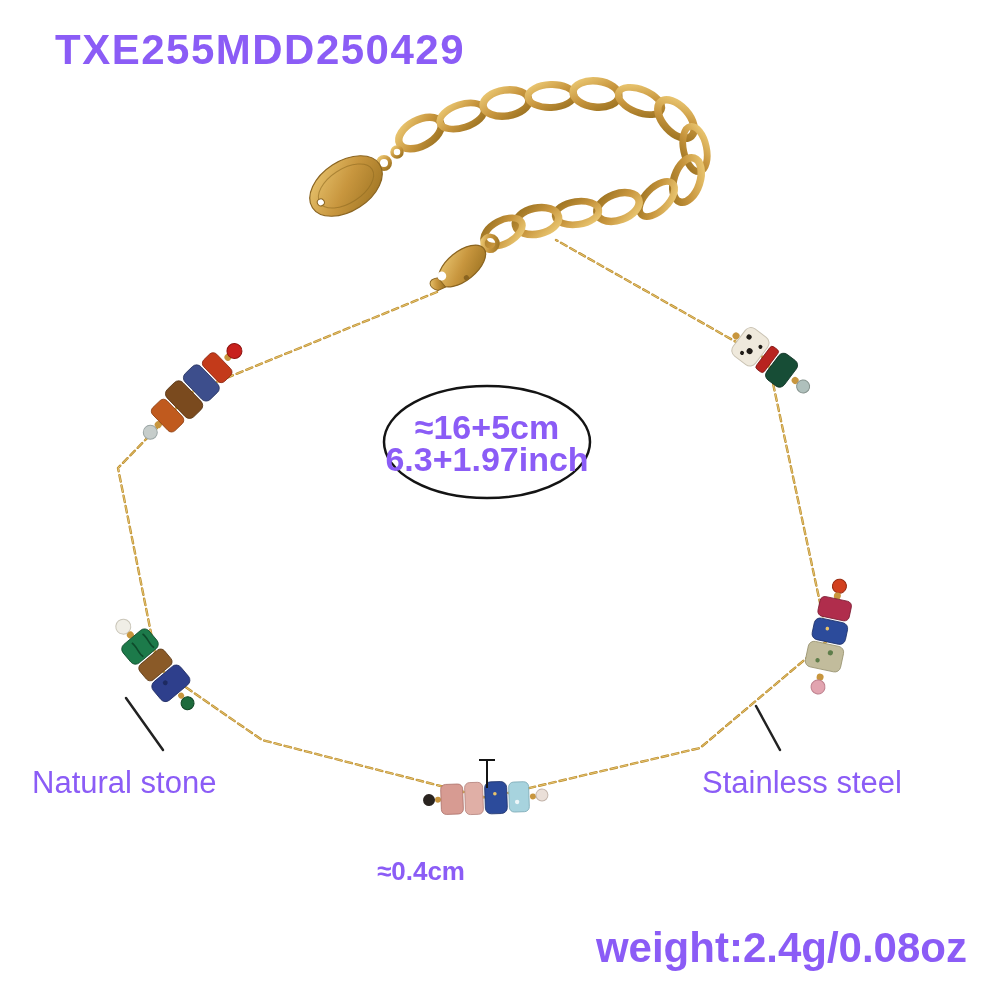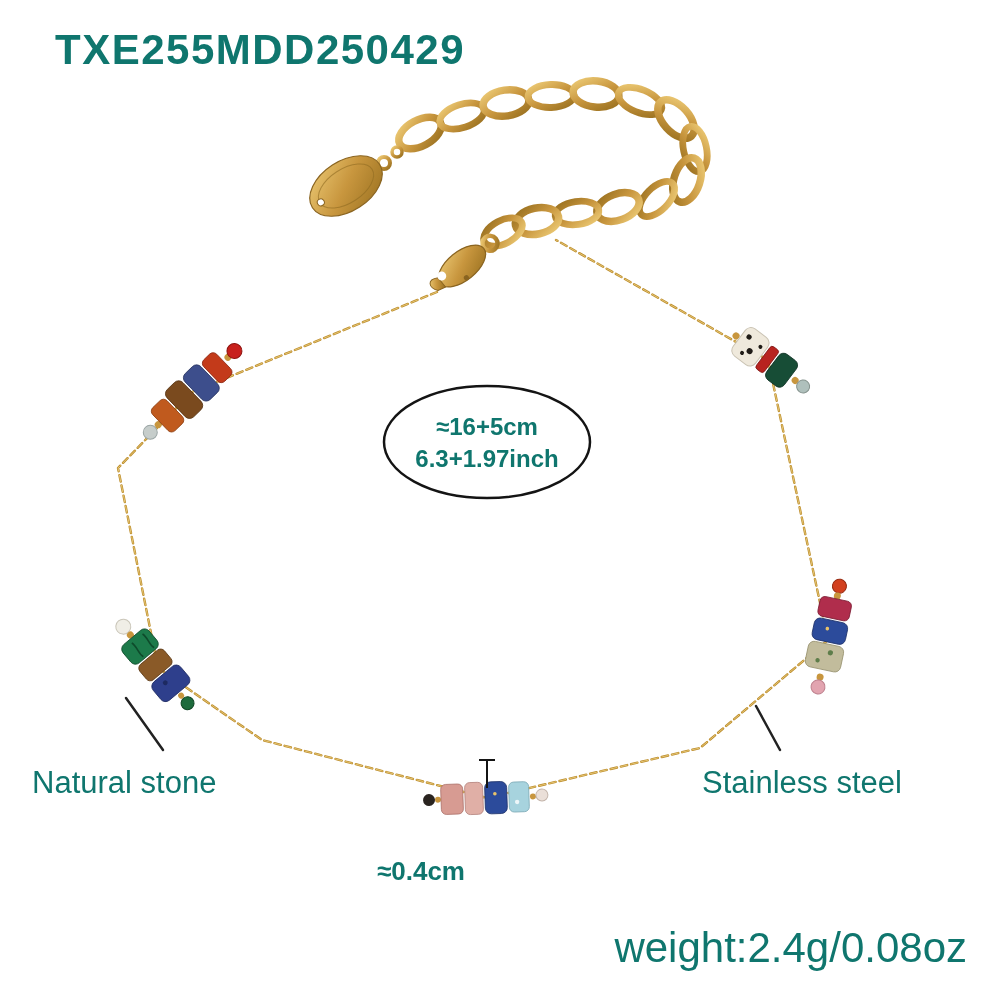--- a/index.html
+++ b/index.html
@@ -2,27 +2,27 @@
 <html><head>
 <meta charset="utf-8">
 <style>
   html,body{margin:0;padding:0;background:#fff;}
   #stage{
     position:relative;width:1000px;height:1000px;background:#fff;
     font-family:"Liberation Sans","DejaVu Sans",sans-serif;color:#111;
     overflow:hidden;
   }
   #art{position:absolute;left:0;top:0;width:1000px;height:1000px;}
-  .txt{position:absolute;white-space:nowrap;color:#0f766e;}
+  .txt{position:absolute;white-space:nowrap;color:#8b5cf6;}
   .product-code{left:55px;top:26px;font-size:42px;font-weight:700;letter-spacing:1.5px;}
-  .oval-text{left:377px;top:411px;width:220px;text-align:center;font-size:24px;font-weight:600;line-height:32px;white-space:normal;}
+  .oval-text{left:377px;top:411px;width:220px;text-align:center;font-size:34px;font-weight:600;line-height:32px;white-space:normal;}
   .label-stone{left:32px;top:765px;font-size:31px;font-weight:400;}
   .label-steel{left:702px;top:765px;font-size:31px;font-weight:400;}
   .bead-size{left:377px;top:855px;width:240px;text-align:left;font-size:26px;font-weight:700;line-height:33px;white-space:normal;}
-  .weight{right:33px;top:924px;font-size:42px;font-weight:400;}
+  .weight{right:33px;top:924px;font-size:42px;font-weight:700;}
 </style>
 </head>
 <body>
 
 <div id="stage">
 
   <svg id="art" viewBox="0 0 1000 1000" xmlns="http://www.w3.org/2000/svg">
     <defs>
       <linearGradient id="goldGrad" x1="0" y1="0" x2="1" y2="1">
         <stop offset="0" stop-color="#EDCB76"></stop>

